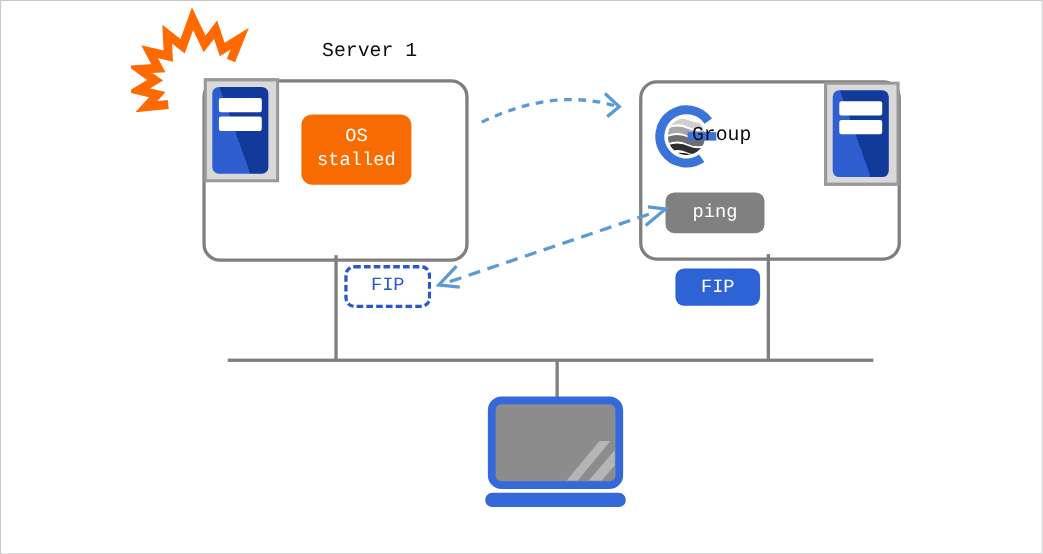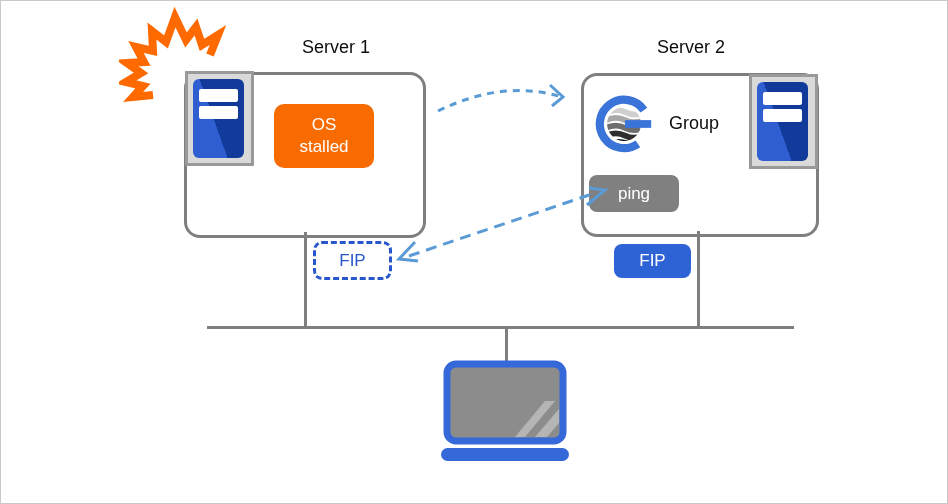--- a/index.html
+++ b/index.html
@@ -1,21 +1,21 @@
 <!DOCTYPE html>
 <html><head>
 <meta charset="utf-8">
 <style>
   html,body{margin:0;padding:0;background:#fff;}
   #canvas{
     position:relative;
     width:946px;height:502px;
     border:1px solid #c9c9c9;
     background:#ffffff;
-    font-family:Liberation Sans, sans-serif;
+    font-family:Liberation Mono, monospace;
     overflow:hidden;
   }
   .abs{position:absolute;}
   .lbl{
     color:#0d0d0d;
     font-size:18px;
     text-align:center;
     white-space:nowrap;
   }
   
@@ -91,21 +91,20 @@
     <span>OS</span>
     <span>stalled</span>
   </div>
 
 
   <svg class="abs" style="left:425px;top:72px;" width="160" height="48" viewBox="0 0 160 48">
     <path d="M 12,38 Q 78,6 136,24" fill="none" stroke="#5b9bd5" stroke-width="3" stroke-dasharray="7 6"></path>
     <polyline points="124,12 137,24 126,33" fill="none" stroke="#5b9bd5" stroke-width="3" stroke-linejoin="miter"></polyline>
   </svg>
 
-  <div class="abs lbl" style="left:610px;top:36px;width:160px;">Server 2</div>
 
   <div class="abs server-box" style="left:580px;top:72px;width:232px;height:158px;"></div>
 
   <svg class="abs" style="left:594px;top:91px;" width="62" height="62" viewBox="0 0 64 64">
     <defs>
       <clipPath id="globeClip">
           <circle cx="30" cy="33" r="17.5"></circle>
         </clipPath>
     </defs>
     <g clip-path="url(#globeClip)">
@@ -113,23 +112,23 @@
       <path d="M 10,22 Q 22,16 32,21 T 54,20" fill="none" stroke="#cfcfcf" stroke-width="6"></path>
       <path d="M 9,30 Q 21,24 31,29 T 53,28" fill="none" stroke="#a8a8a8" stroke-width="6"></path>
       <path d="M 9,38 Q 21,32 31,37 T 53,36" fill="none" stroke="#6e6e6e" stroke-width="6"></path>
       <path d="M 9,46 Q 21,40 31,45 T 53,44" fill="none" stroke="#2e2e2e" stroke-width="6"></path>
       <path d="M 8,52 Q 22,46 34,50 T 54,50 L 54,56 L 8,56 Z" fill="#111111"></path>
     </g>
     <path d="M 50.5,18.7 A 25,25 0 1 0 44.3,53.5" fill="none" stroke="#3b74d9" stroke-width="8.5"></path>
     <rect x="31" y="29" width="27" height="8" fill="#3b74d9"></rect>
   </svg>
 
-  <div class="abs lbl" style="left:668px;top:112px;text-align:right;">Group</div>
+  <div class="abs lbl" style="left:628px;top:112px;text-align:right;">Group</div>
 
-  <div class="abs ping-badge" style="left:588px;top:174px;width:90px;height:37px;text-align:right;">
+  <div class="abs ping-badge" style="left:604px;top:174px;width:90px;height:37px;text-align:right;">
     <span>ping</span>
   </div>
 
   <svg class="abs" style="left:748px;top:73px;" width="69" height="95" viewBox="0 0 69 95">
     <defs>
       <linearGradient id="towerGrad2" x1="0" y1="1" x2="1" y2="0.45">
         <stop offset="0.52" stop-color="#2e5ecf"></stop>
         <stop offset="0.52" stop-color="#123a9b"></stop>
       </linearGradient>
     </defs>

